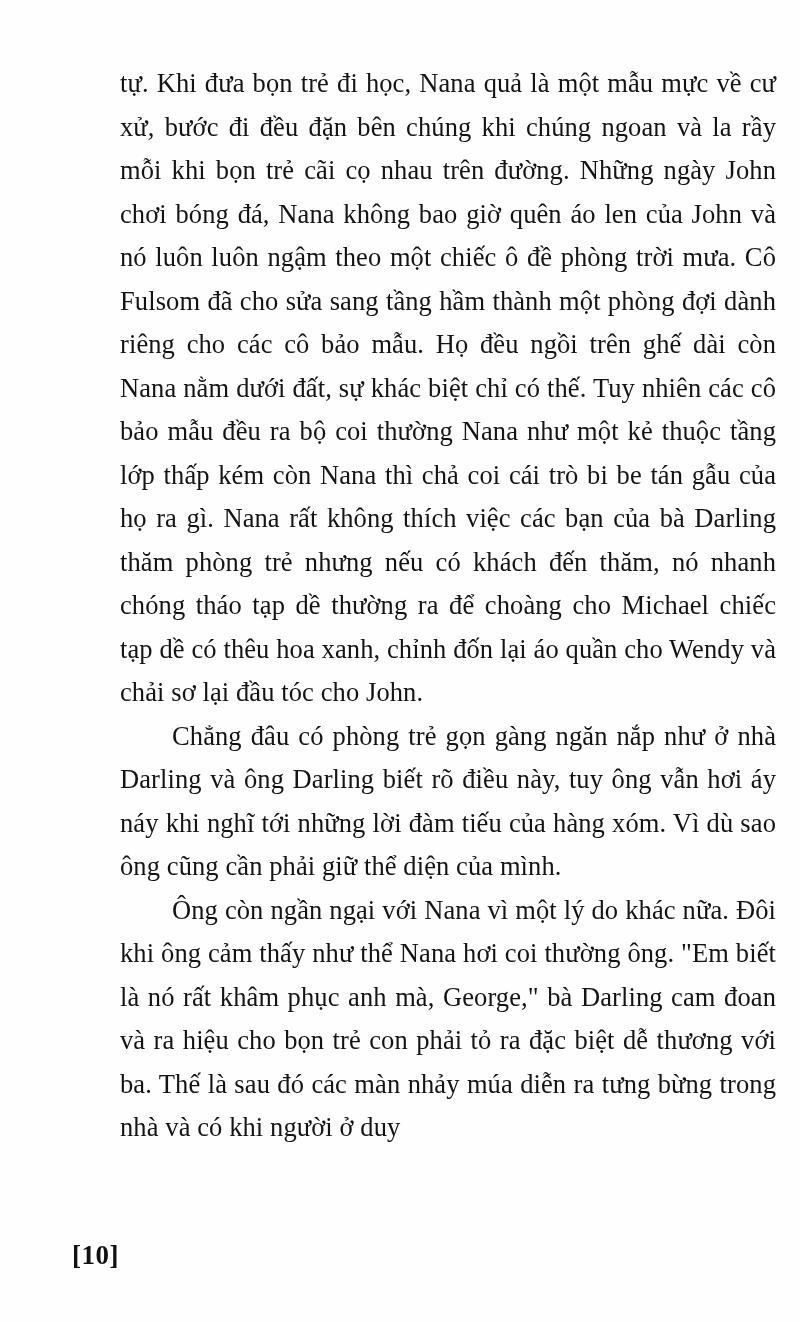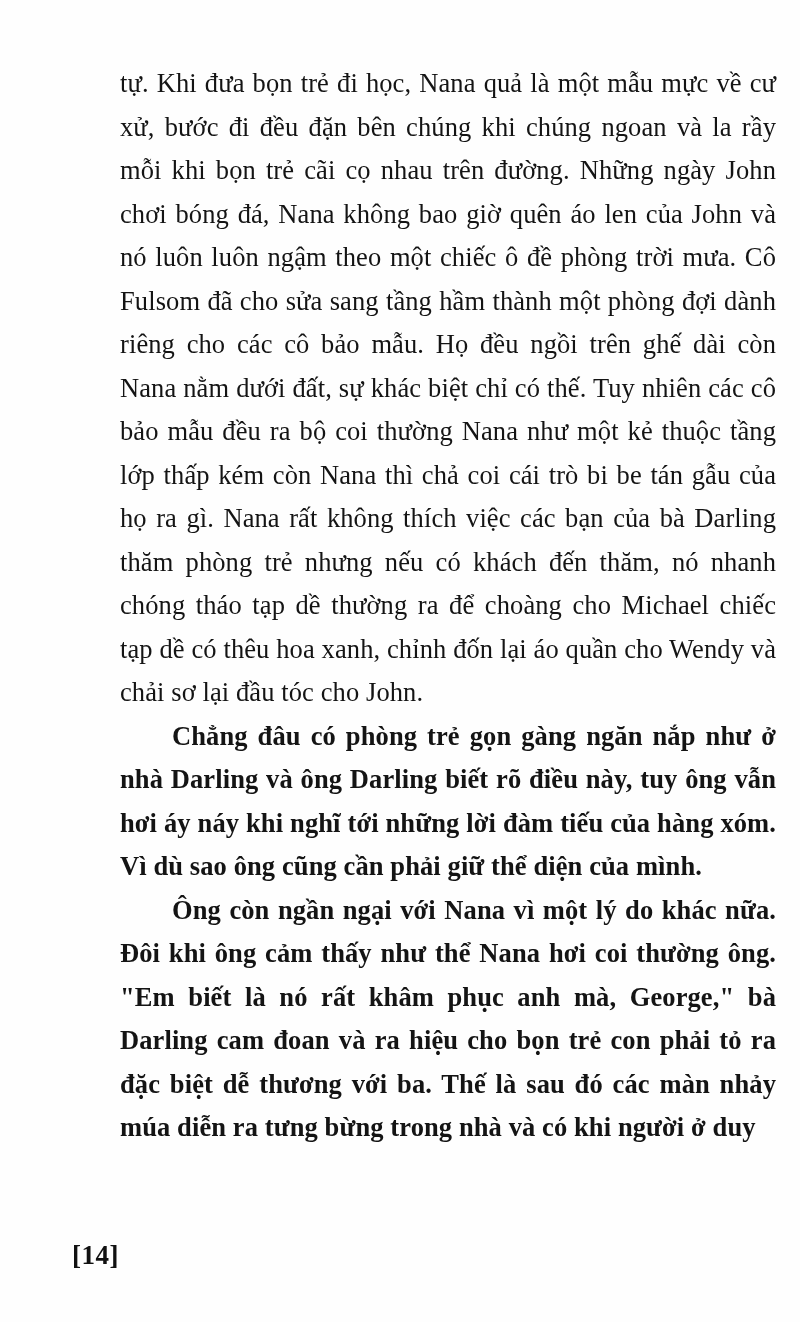--- a/index.html
+++ b/index.html
@@ -37,35 +37,34 @@
     text-align: justify;
     text-justify: inter-word;
     color: #141414;
     letter-spacing: 0.1px;
   }
   .para + .para {
     margin-top: 0;
   }
   .para.indent {
     text-indent: 52px;
-    font-weight: bold;
   }
   .page-number {
     position: absolute;
     left: 72px;
     top: 1240px;
     font-size: 27px;
     font-weight: bold;
     color: #111111;
     letter-spacing: 0.5px;
   }
 </style>
 </head>
 <body>
 
 <div class="page">
   <div class="text-column">
     <p class="para">tự. Khi đưa bọn trẻ đi học, Nana quả là một mẫu mực về cư xử, bước đi đều đặn bên chúng khi chúng ngoan và la rầy mỗi khi bọn trẻ cãi cọ nhau trên đường. Những ngày John chơi bóng đá, Nana không bao giờ quên áo len của John và nó luôn luôn ngậm theo một chiếc ô đề phòng trời mưa. Cô Fulsom đã cho sửa sang tầng hầm thành một phòng đợi dành riêng cho các cô bảo mẫu. Họ đều ngồi trên ghế dài còn Nana nằm dưới đất, sự khác biệt chỉ có thế. Tuy nhiên các cô bảo mẫu đều ra bộ coi thường Nana như một kẻ thuộc tầng lớp thấp kém còn Nana thì chả coi cái trò bi be tán gẫu của họ ra gì. Nana rất không thích việc các bạn của bà Darling thăm phòng trẻ nhưng nếu có khách đến thăm, nó nhanh chóng tháo tạp dề thường ra để choàng cho Michael chiếc tạp dề có thêu hoa xanh, chỉnh đốn lại áo quần cho Wendy và chải sơ lại đầu tóc cho John.</p>
     <p class="para indent">Chẳng đâu có phòng trẻ gọn gàng ngăn nắp như ở nhà Darling và ông Darling biết rõ điều này, tuy ông vẫn hơi áy náy khi nghĩ tới những lời đàm tiếu của hàng xóm. Vì dù sao ông cũng cần phải giữ thể diện của mình.</p>
     <p class="para indent">Ông còn ngần ngại với Nana vì một lý do khác nữa. Đôi khi ông cảm thấy như thể Nana hơi coi thường ông. "Em biết là nó rất khâm phục anh mà, George," bà Darling cam đoan và ra hiệu cho bọn trẻ con phải tỏ ra đặc biệt dễ thương với ba. Thế là sau đó các màn nhảy múa diễn ra tưng bừng trong nhà và có khi người ở duy</p>
   </div>
-  <div class="page-number">[14]</div>
+  <div class="page-number">[10]</div>
 </div>
 
 </body></html>

